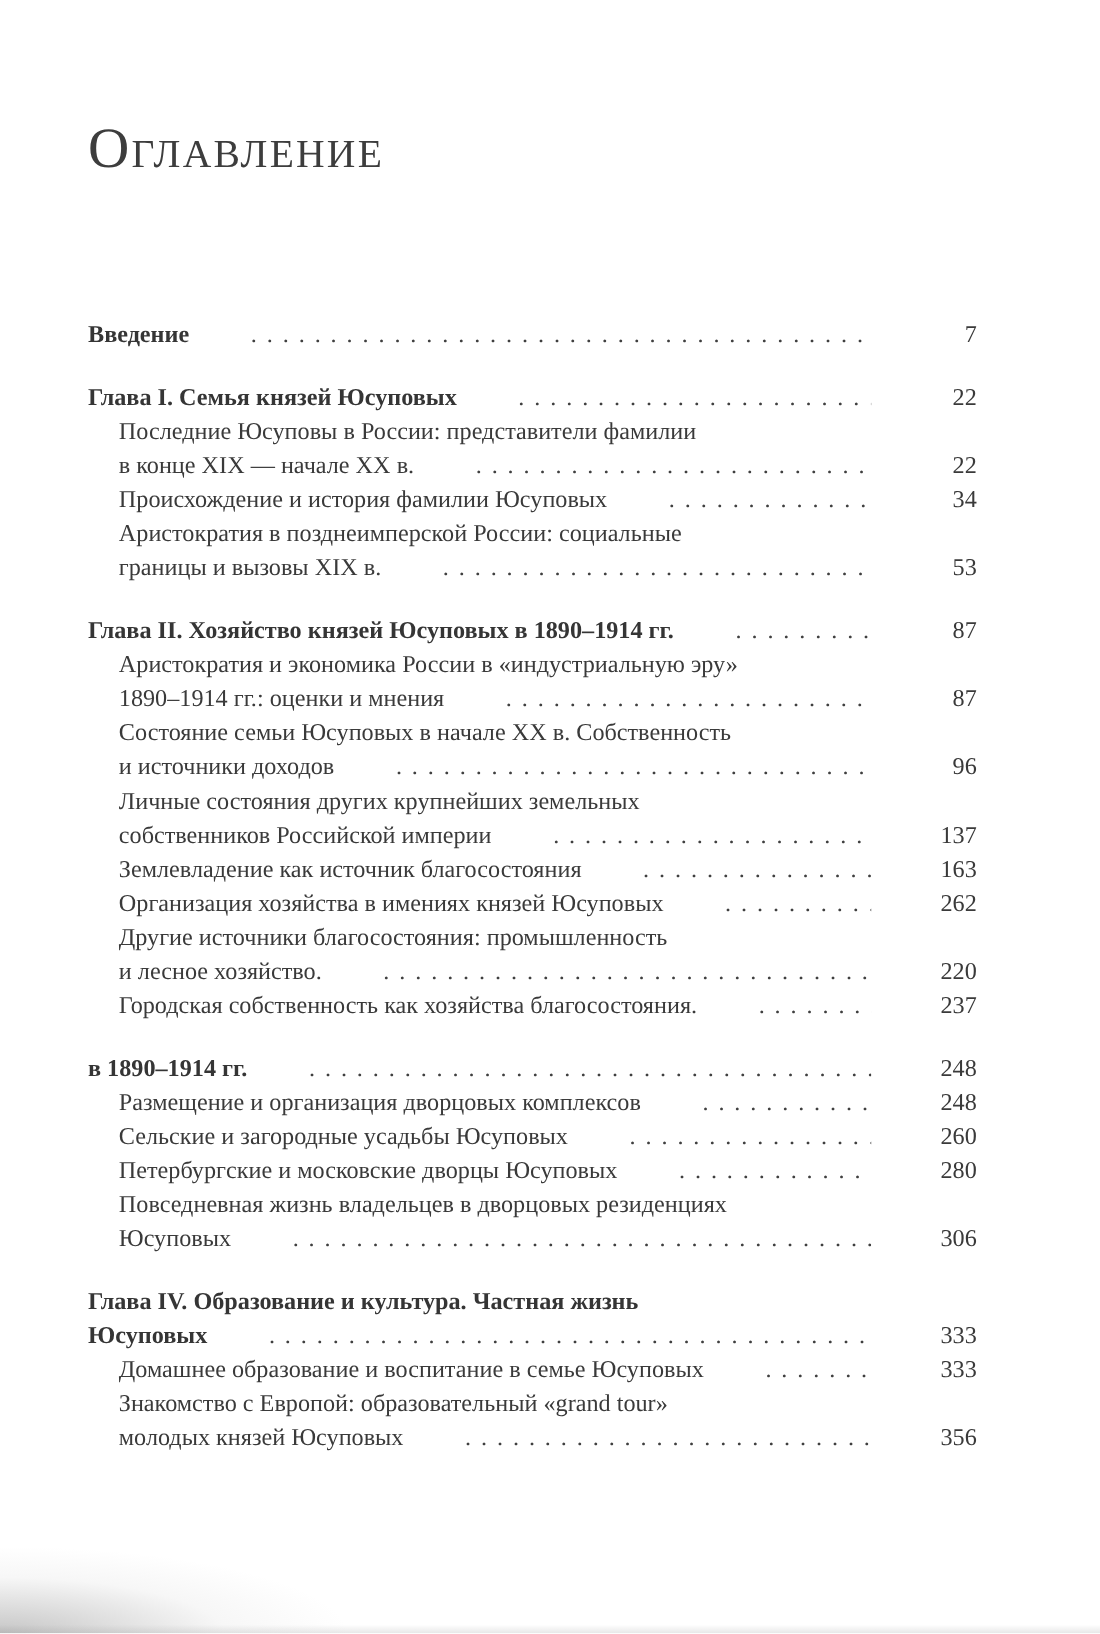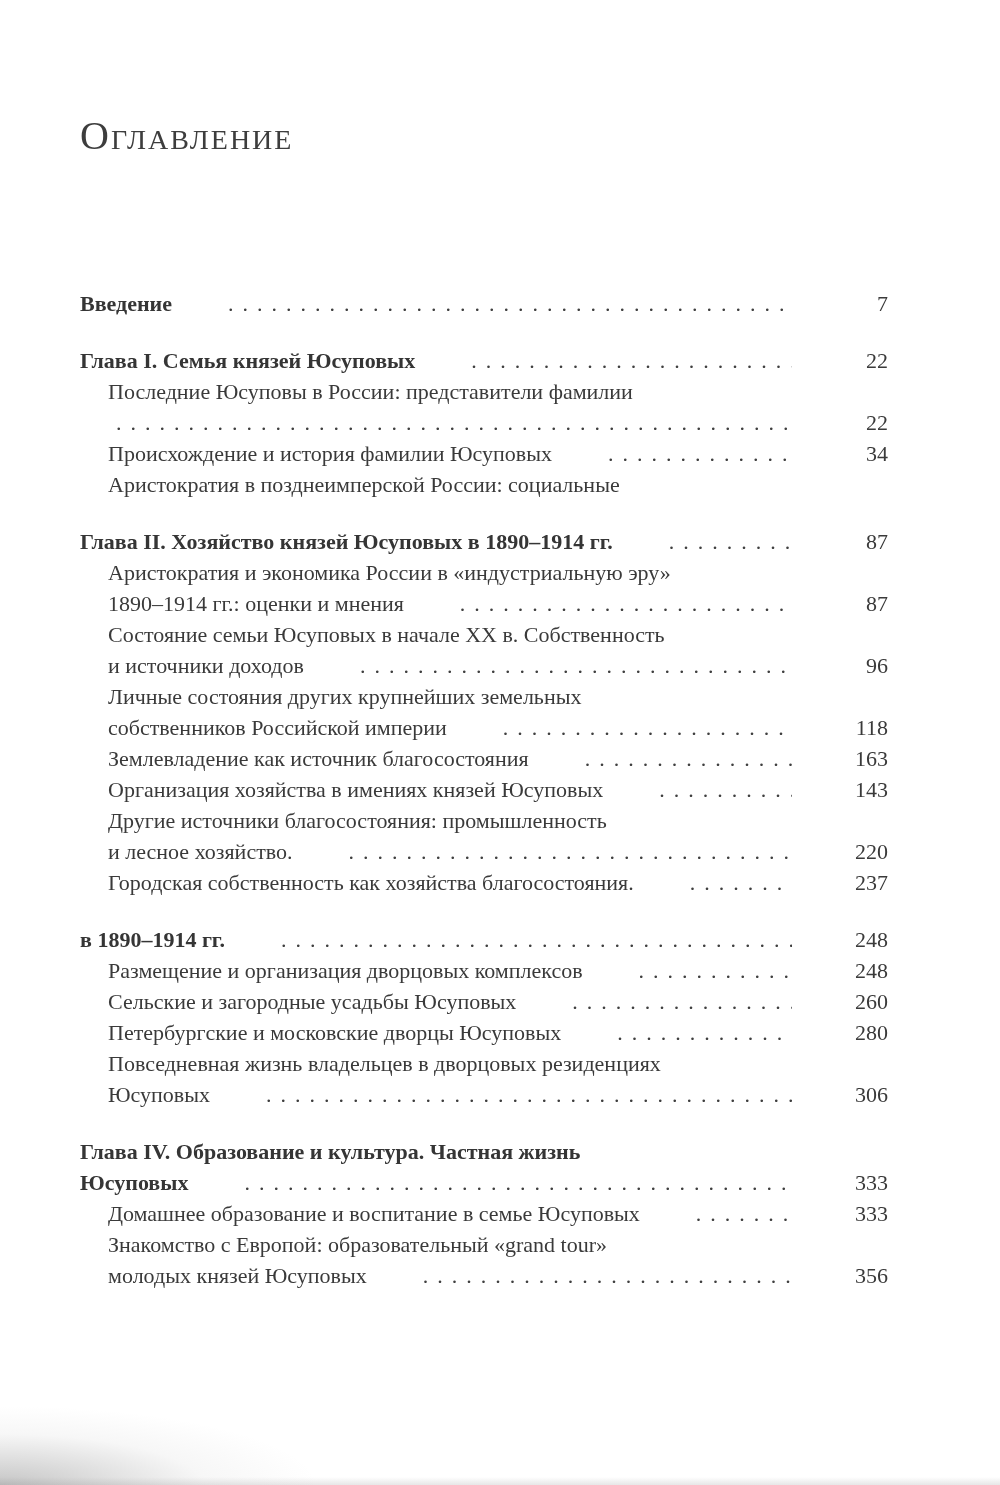--- a/index.html
+++ b/index.html
@@ -13,21 +13,21 @@
     height: 1485px;
     background: #ffffff;
     overflow: hidden;
     font-family: "Liberation Serif", "DejaVu Serif", serif;
     color: #3a3a3a;
     box-sizing: border-box;
     padding: 106px 112px 0 80px;
   }
   .title {
     margin: 0;
-    font-size: 40px;
+    font-size: 52px;
     line-height: 60px;
     font-weight: 400;
     font-variant: small-caps;
     letter-spacing: 2px;
     color: #3d3d3d;
   }
   .toc {
     margin-top: 122px;
     font-size: 22px;
     line-height: 31px;
@@ -100,35 +100,41 @@
           <span class="txt">Глава I. Семья князей Юсуповых</span>
           <span class="dots"></span>
           <span class="num">22</span>
         </div>
       </div>
       <div class="entry level1">
         <div class="line">
           <span class="txt">Последние Юсуповы в России: представители фамилии</span>
         </div>
         <div class="line">
+          <span class="txt">в конце XIX — начале XX в.</span>
           <span class="dots"></span>
           <span class="num">22</span>
         </div>
       </div>
       <div class="entry level1">
         <div class="line">
           <span class="txt">Происхождение и история фамилии Юсуповых</span>
           <span class="dots"></span>
           <span class="num">34</span>
         </div>
       </div>
       <div class="entry level1">
         <div class="line">
           <span class="txt">Аристократия в позднеимперской России: социальные</span>
         </div>
+        <div class="line">
+          <span class="txt">границы и вызовы XIX в.</span>
+          <span class="dots"></span>
+          <span class="num">53</span>
+        </div>
       </div>
       <div class="entry level0 bold">
         <div class="line">
           <span class="txt">Глава II. Хозяйство князей Юсуповых в 1890–1914 гг.</span>
           <span class="dots"></span>
           <span class="num">87</span>
         </div>
       </div>
       <div class="entry level1">
         <div class="line">
@@ -150,35 +156,35 @@
           <span class="num">96</span>
         </div>
       </div>
       <div class="entry level1">
         <div class="line">
           <span class="txt">Личные состояния других крупнейших земельных</span>
         </div>
         <div class="line">
           <span class="txt">собственников Российской империи</span>
           <span class="dots"></span>
-          <span class="num">118</span>
+          <span class="num">137</span>
         </div>
       </div>
       <div class="entry level1">
         <div class="line">
           <span class="txt">Землевладение как источник благосостояния</span>
           <span class="dots"></span>
           <span class="num">163</span>
         </div>
       </div>
       <div class="entry level1">
         <div class="line">
           <span class="txt">Организация хозяйства в имениях князей Юсуповых</span>
           <span class="dots"></span>
-          <span class="num">143</span>
+          <span class="num">262</span>
         </div>
       </div>
       <div class="entry level1">
         <div class="line">
           <span class="txt">Другие источники благосостояния: промышленность</span>
         </div>
         <div class="line">
           <span class="txt">и лесное хозяйство.</span>
           <span class="dots"></span>
           <span class="num">220</span>

